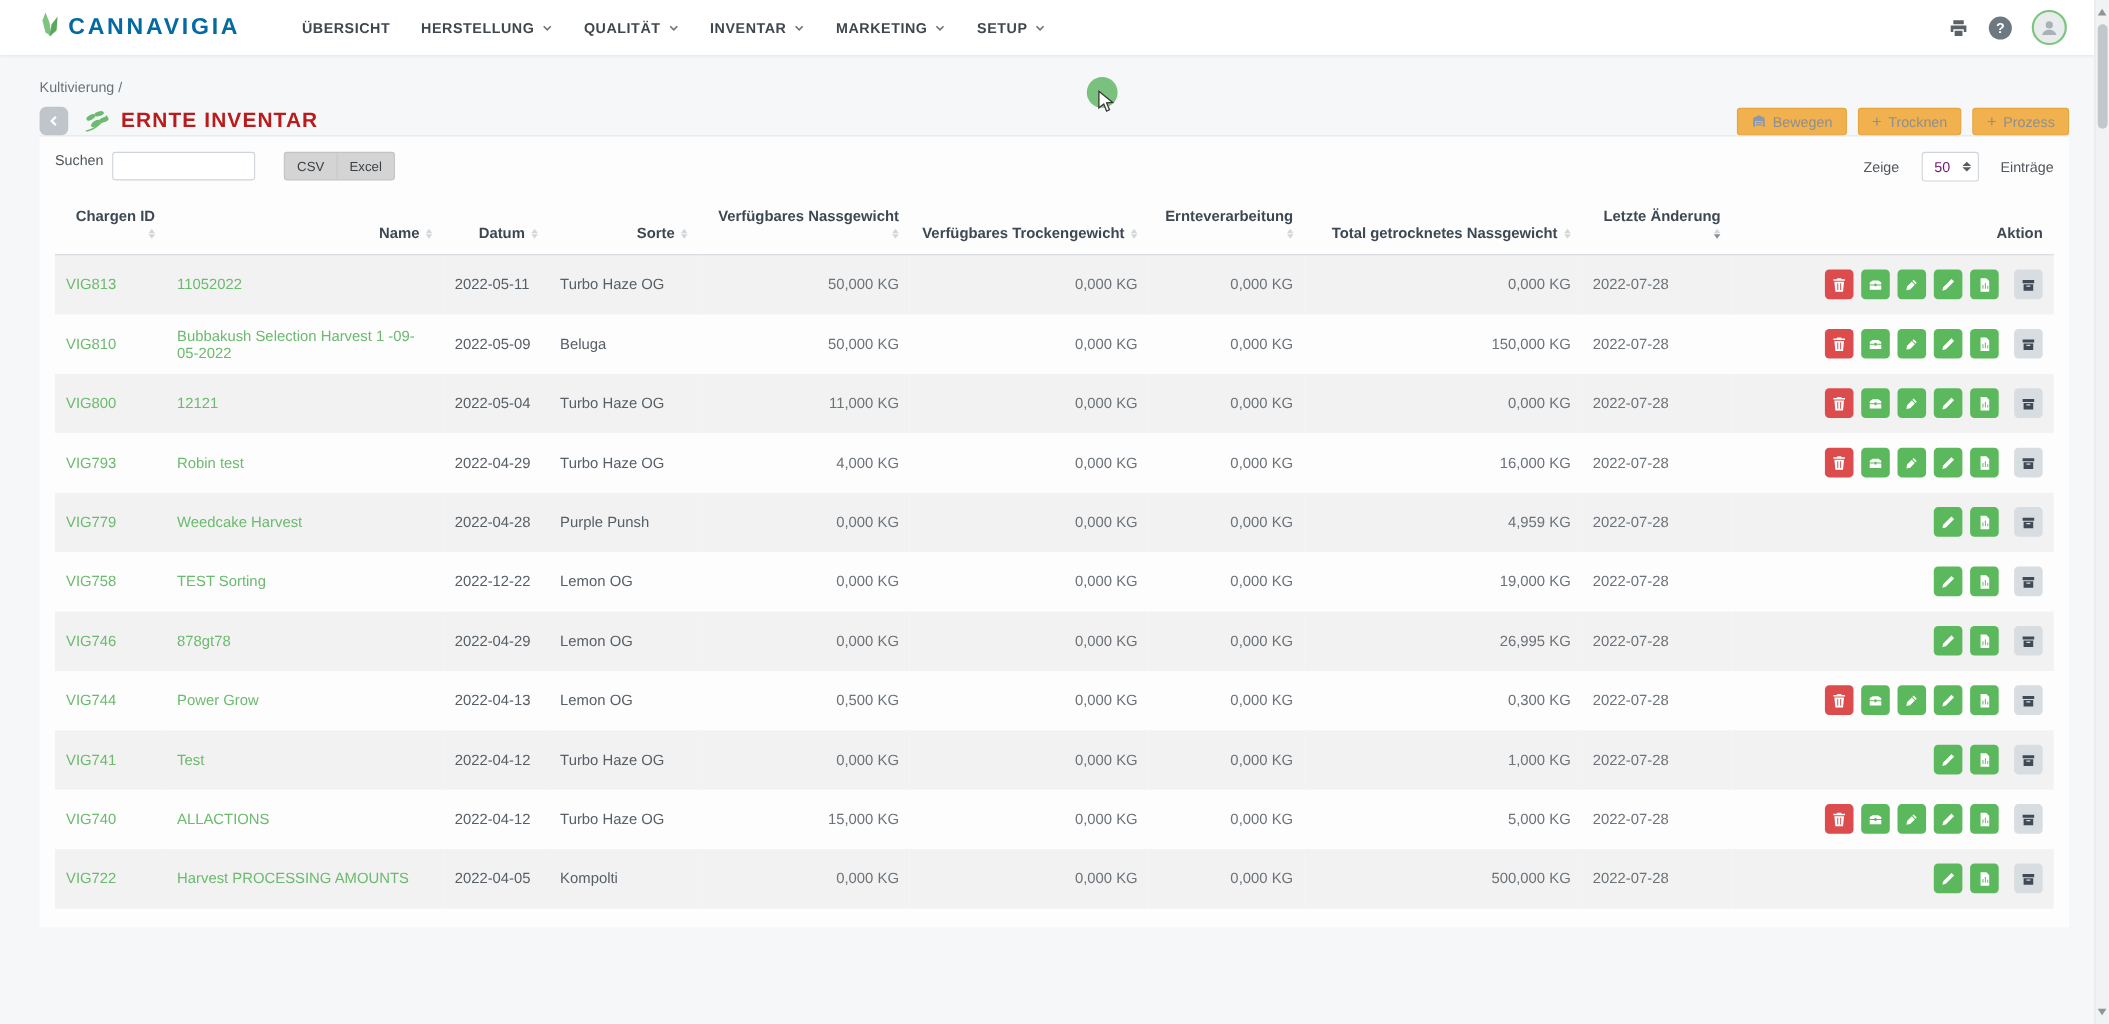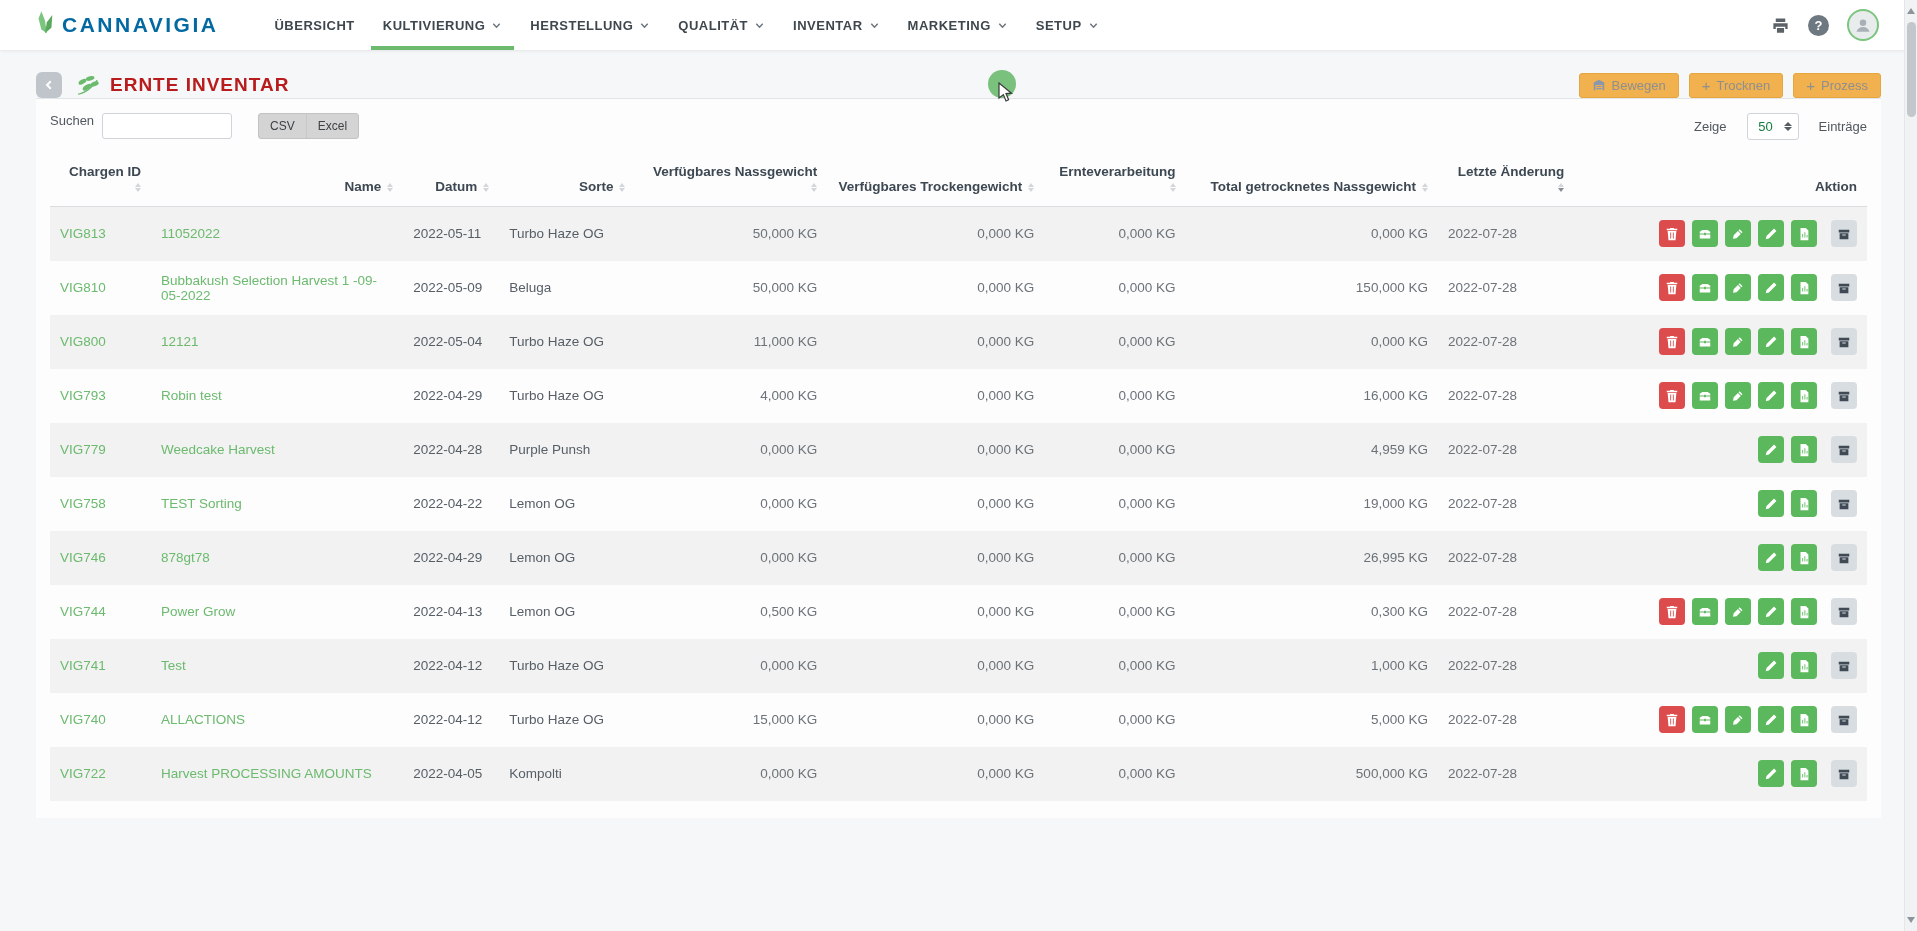--- a/index.html
+++ b/index.html
@@ -74,21 +74,21 @@
   .export-btn {
     font-size:12px; color:#3c4146; padding:5px 11px; cursor:pointer; background:transparent; border:none;
     font-family:inherit;
   }
   .export-btn + .export-btn { border-left:1px solid #c8c8c8; }
   .page-size { margin-left:auto; display:flex; align-items:center; gap:20px; font-size:13px; color:#50575d; }
   .size-select {
     width:52px; height:27px; border:1px solid #ced4da; border-radius:3px; background:#fff;
     display:flex; align-items:center; padding:0 6px; cursor:pointer; gap:6px;
   }
-  .size-select .val { flex:1; text-align:center; color:#15803d; font-size:13px; }
+  .size-select .val { flex:1; text-align:center; color:#701a75; font-size:13px; }
   .updown { display:flex; flex-direction:column; gap:1px; }
   .updown i { display:block; width:0; height:0; border-left:4px solid transparent; border-right:4px solid transparent; }
   .updown .up { border-bottom:4px solid #555c62; }
   .updown .dn { border-top:4px solid #555c62; }
   
   table { width:100%; border-collapse:collapse; table-layout:fixed; }
   thead th {
     font-size:13.5px; font-weight:700; color:#3d4852; text-align:right; vertical-align:bottom;
     padding:8px 10px 12px 10px; border-bottom:1px solid #d9dde0; cursor:pointer; position:relative;
   }
@@ -190,28 +190,20 @@
 <header class="topbar">
   <div class="logo">
     <svg class="ic" width="22" height="28">
         <use href="#i-leaf-logo"></use>
       </svg>
     <span class="logo-text">CANNAVIGIA</span>
   </div>
   <nav class="main-nav" id="main-nav">
       <div class="nav-item">
         <span>ÜBERSICHT</span>
-      </div>
-      <div class="nav-item active">
-        <span>KULTIVIERUNG</span>
-        <span class="chev">
-          <svg width="11" height="11" class="ic">
-            <use href="#i-chev-down"></use>
-          </svg>
-        </span>
       </div>
       <div class="nav-item">
         <span>HERSTELLUNG</span>
         <span class="chev">
           <svg width="11" height="11" class="ic">
             <use href="#i-chev-down"></use>
           </svg>
         </span>
       </div>
       <div class="nav-item">
@@ -256,20 +248,21 @@
     <span class="help-circle">?</span>
     <span class="avatar">
         <svg class="ic" width="20" height="20">
           <use href="#i-user"></use>
         </svg>
       </span>
   </div>
 </header>
 
 <div class="page">
+  <div class="breadcrumb">Kultivierung /</div>
 
   <div class="page-head">
     <button class="back-btn">
         <svg class="ic" width="12" height="12">
           <use href="#i-chev-left"></use>
         </svg>
       </button>
     <span class="title-leaf">
         <svg class="ic" width="24" height="24">
           <use href="#i-branch"></use>
@@ -537,21 +530,21 @@
                 </svg>
               </button><button class="act-btn act-gray">
                 <svg width="14" height="14" class="ic">
                   <use href="#i-archive"></use>
                 </svg>
               </button></td>
           </tr>
           <tr>
             <td><a class="green-link">VIG758</a></td>
             <td><a class="green-link">TEST Sorting</a></td>
-            <td>2022-04-22</td>
+            <td>2022-12-22</td>
             <td>Lemon OG</td>
             <td class="num muted">0,000 KG</td>
             <td class="num muted">0,000 KG</td>
             <td class="num muted">0,000 KG</td>
             <td class="num muted">19,000 KG</td>
             <td class="muted">2022-07-28</td>
             <td class="actions-cell"><button class="act-btn act-green">
                 <svg width="14" height="14" class="ic">
                   <use href="#i-pencil"></use>
                 </svg>

